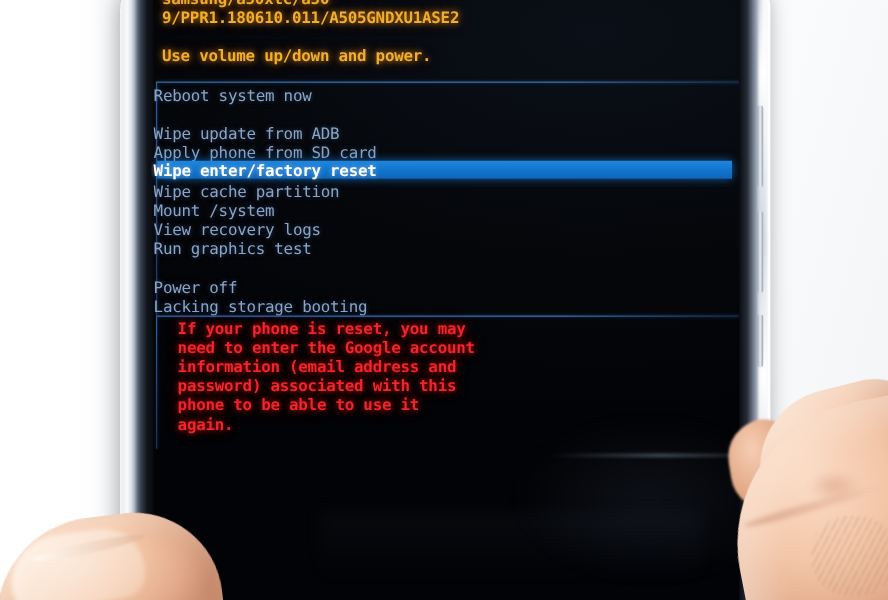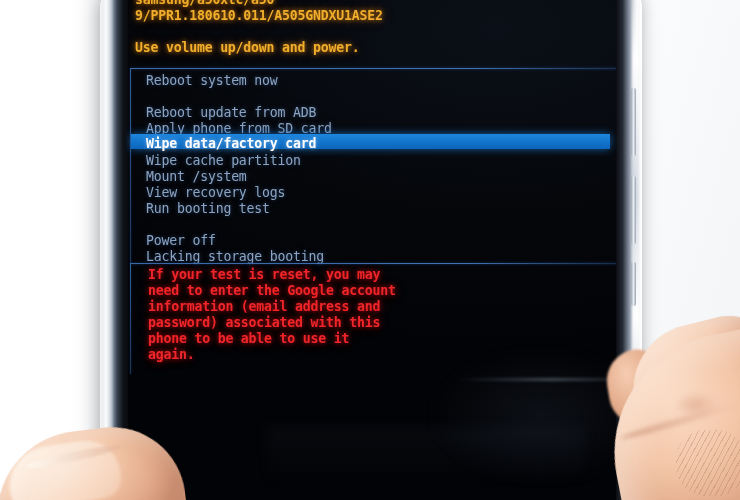--- a/index.html
+++ b/index.html
@@ -135,21 +135,21 @@
     box-shadow:0 0 3px rgba(50,110,190,.6);
   }
   .vborder {
     position:absolute; left:4px; width:1px;
     background:linear-gradient(180deg,rgba(55,105,170,.9),rgba(45,90,150,.55));
     box-shadow:0 0 3px rgba(45,100,175,.45);
   }
 
   
   .menu-line {
-    left:20px;
+    left:2px;
     color:#8ba4c4;
     font-weight:500;
     text-shadow:0 0 4px rgba(70,110,170,.55);
   }
   .menu-line.selected {
     color:#ffffff;
     font-weight:700;
     text-shadow:0 0 4px rgba(255,255,255,.45);
     z-index:3;
   }
@@ -263,37 +263,37 @@
 
       <div class="hdr-line" style="top:6px">samsung/a50xtc/a50</div>
       <div class="hdr-line" style="top:22px">9/PPR1.180610.011/A505GNDXU1ASE2</div>
       <div class="hdr-line" style="top:54px">Use volume up/down and power.</div>
 
       <div class="divider" style="top:82px"></div>
 
       <div class="vborder" style="top:83px;height:194px"></div>
 
       <div class="menu-line" style="top:87px">Reboot system now</div>
-      <div class="menu-line" style="top:119px">Reboot update from ADB</div>
+      <div class="menu-line" style="top:119px">Wipe update from ADB</div>
       <div class="menu-line" style="top:135px">Apply phone from SD card</div>
 
       <div class="sel-bar" style="top:148px"></div>
-      <div class="menu-line selected" style="top:150px">Wipe data/factory card</div>
+      <div class="menu-line selected" style="top:150px">Wipe enter/factory reset</div>
 
       <div class="menu-line" style="top:167px">Wipe cache partition</div>
       <div class="menu-line" style="top:183px">Mount /system</div>
       <div class="menu-line" style="top:199px">View recovery logs</div>
-      <div class="menu-line" style="top:215px">Run booting test</div>
+      <div class="menu-line" style="top:215px">Run graphics test</div>
       <div class="menu-line" style="top:247px">Power off</div>
       <div class="menu-line" style="top:263px">Lacking storage booting</div>
 
       <div class="divider" style="top:277px"></div>
       <div class="vborder" style="top:278px;height:110px"></div>
 
-      <div class="warn-line" style="top:281px">If your test is reset, you may</div>
+      <div class="warn-line" style="top:281px">If your phone is reset, you may</div>
       <div class="warn-line" style="top:297px">need to enter the Google account</div>
       <div class="warn-line" style="top:313px">information (email address and</div>
       <div class="warn-line" style="top:345px">phone to be able to use it</div>
       <div class="warn-line" style="top:329px">password) associated with this</div>
       <div class="warn-line" style="top:361px">again.</div>
     </div>
 
     <div class="refl-a"></div>
     <div class="refl-b"></div>
     <div class="refl-c"></div>

